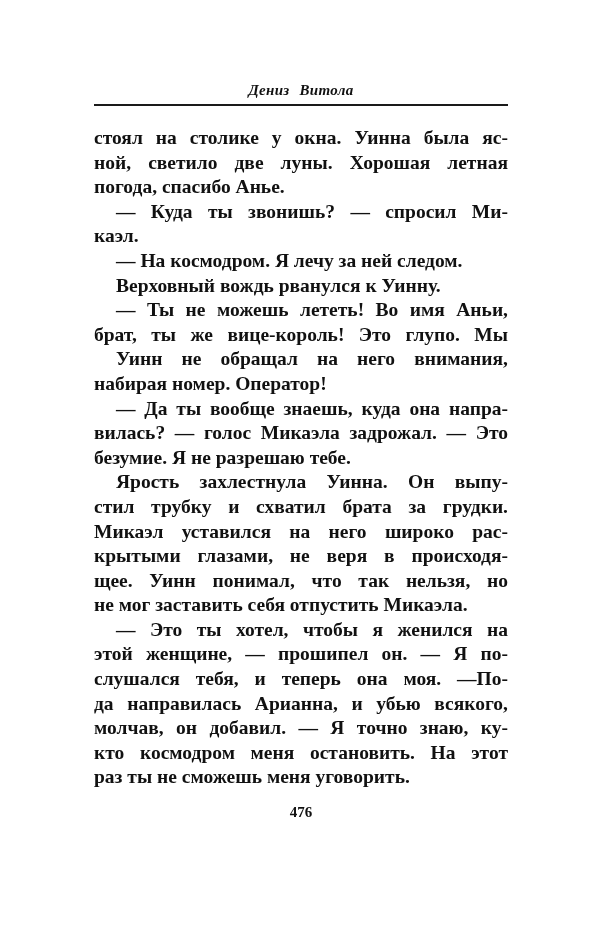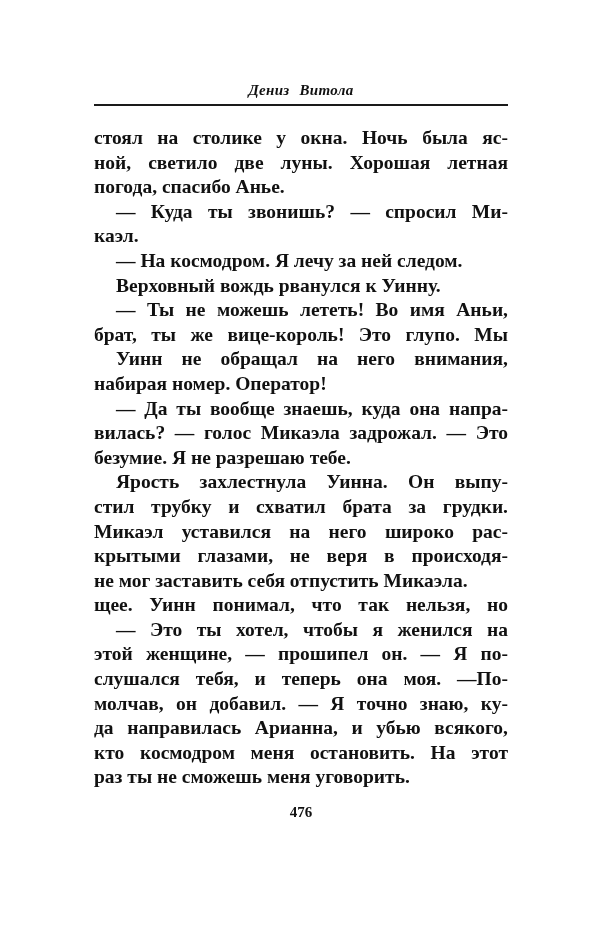--- a/index.html
+++ b/index.html
@@ -77,43 +77,43 @@
     }
   </style>
 </head>
 <body>
 
 <div class="page">
   <div class="running-head">Дениз Витола</div>
   <div class="head-rule"></div>
 
   <div class="body-text" id="body-text">
-      <span class="line">стоял на столике у окна. Ночь была яс-</span>
+      <span class="line">стоял на столике у окна. Уинна была яс-</span>
       <span class="line">ной, светило две луны. Хорошая летная</span>
       <span class="line last">погода, спасибо Анье.</span>
       <span class="line indent">— Куда ты звонишь? — спросил Ми-</span>
       <span class="line last">каэл.</span>
       <span class="line indent last">— На космодром. Я лечу за ней следом.</span>
       <span class="line indent last">Верховный вождь рванулся к Уинну.</span>
       <span class="line indent">— Ты не можешь лететь! Во имя Аньи,</span>
       <span class="line">брат, ты же вице-король! Это глупо. Мы</span>
       <span class="line indent">Уинн не обращал на него внимания,</span>
       <span class="line last">набирая номер. Оператор!</span>
       <span class="line indent">— Да ты вообще знаешь, куда она напра-</span>
       <span class="line">вилась? — голос Микаэла задрожал. — Это</span>
       <span class="line last">безумие. Я не разрешаю тебе.</span>
       <span class="line indent">Ярость захлестнула Уинна. Он выпу-</span>
       <span class="line">стил трубку и схватил брата за грудки.</span>
       <span class="line">Микаэл уставился на него широко рас-</span>
       <span class="line">крытыми глазами, не веря в происходя-</span>
+      <span class="line">щее. Уинн понимал, что так нельзя, но</span>
       <span class="line last">не мог заставить себя отпустить Микаэла.</span>
-      <span class="line">щее. Уинн понимал, что так нельзя, но</span>
       <span class="line indent">— Это ты хотел, чтобы я женился на</span>
       <span class="line">этой женщине, — прошипел он. — Я по-</span>
       <span class="line">слушался тебя, и теперь она моя. —По-</span>
+      <span class="line">да направилась Арианна, и убью всякого,</span>
       <span class="line">молчав, он добавил. — Я точно знаю, ку-</span>
-      <span class="line">да направилась Арианна, и убью всякого,</span>
       <span class="line">кто космодром меня остановить. На этот</span>
       <span class="line last">раз ты не сможешь меня уговорить.</span>
     </div>
 
   <div class="folio">476</div>
 </div>
 
 </body></html>

